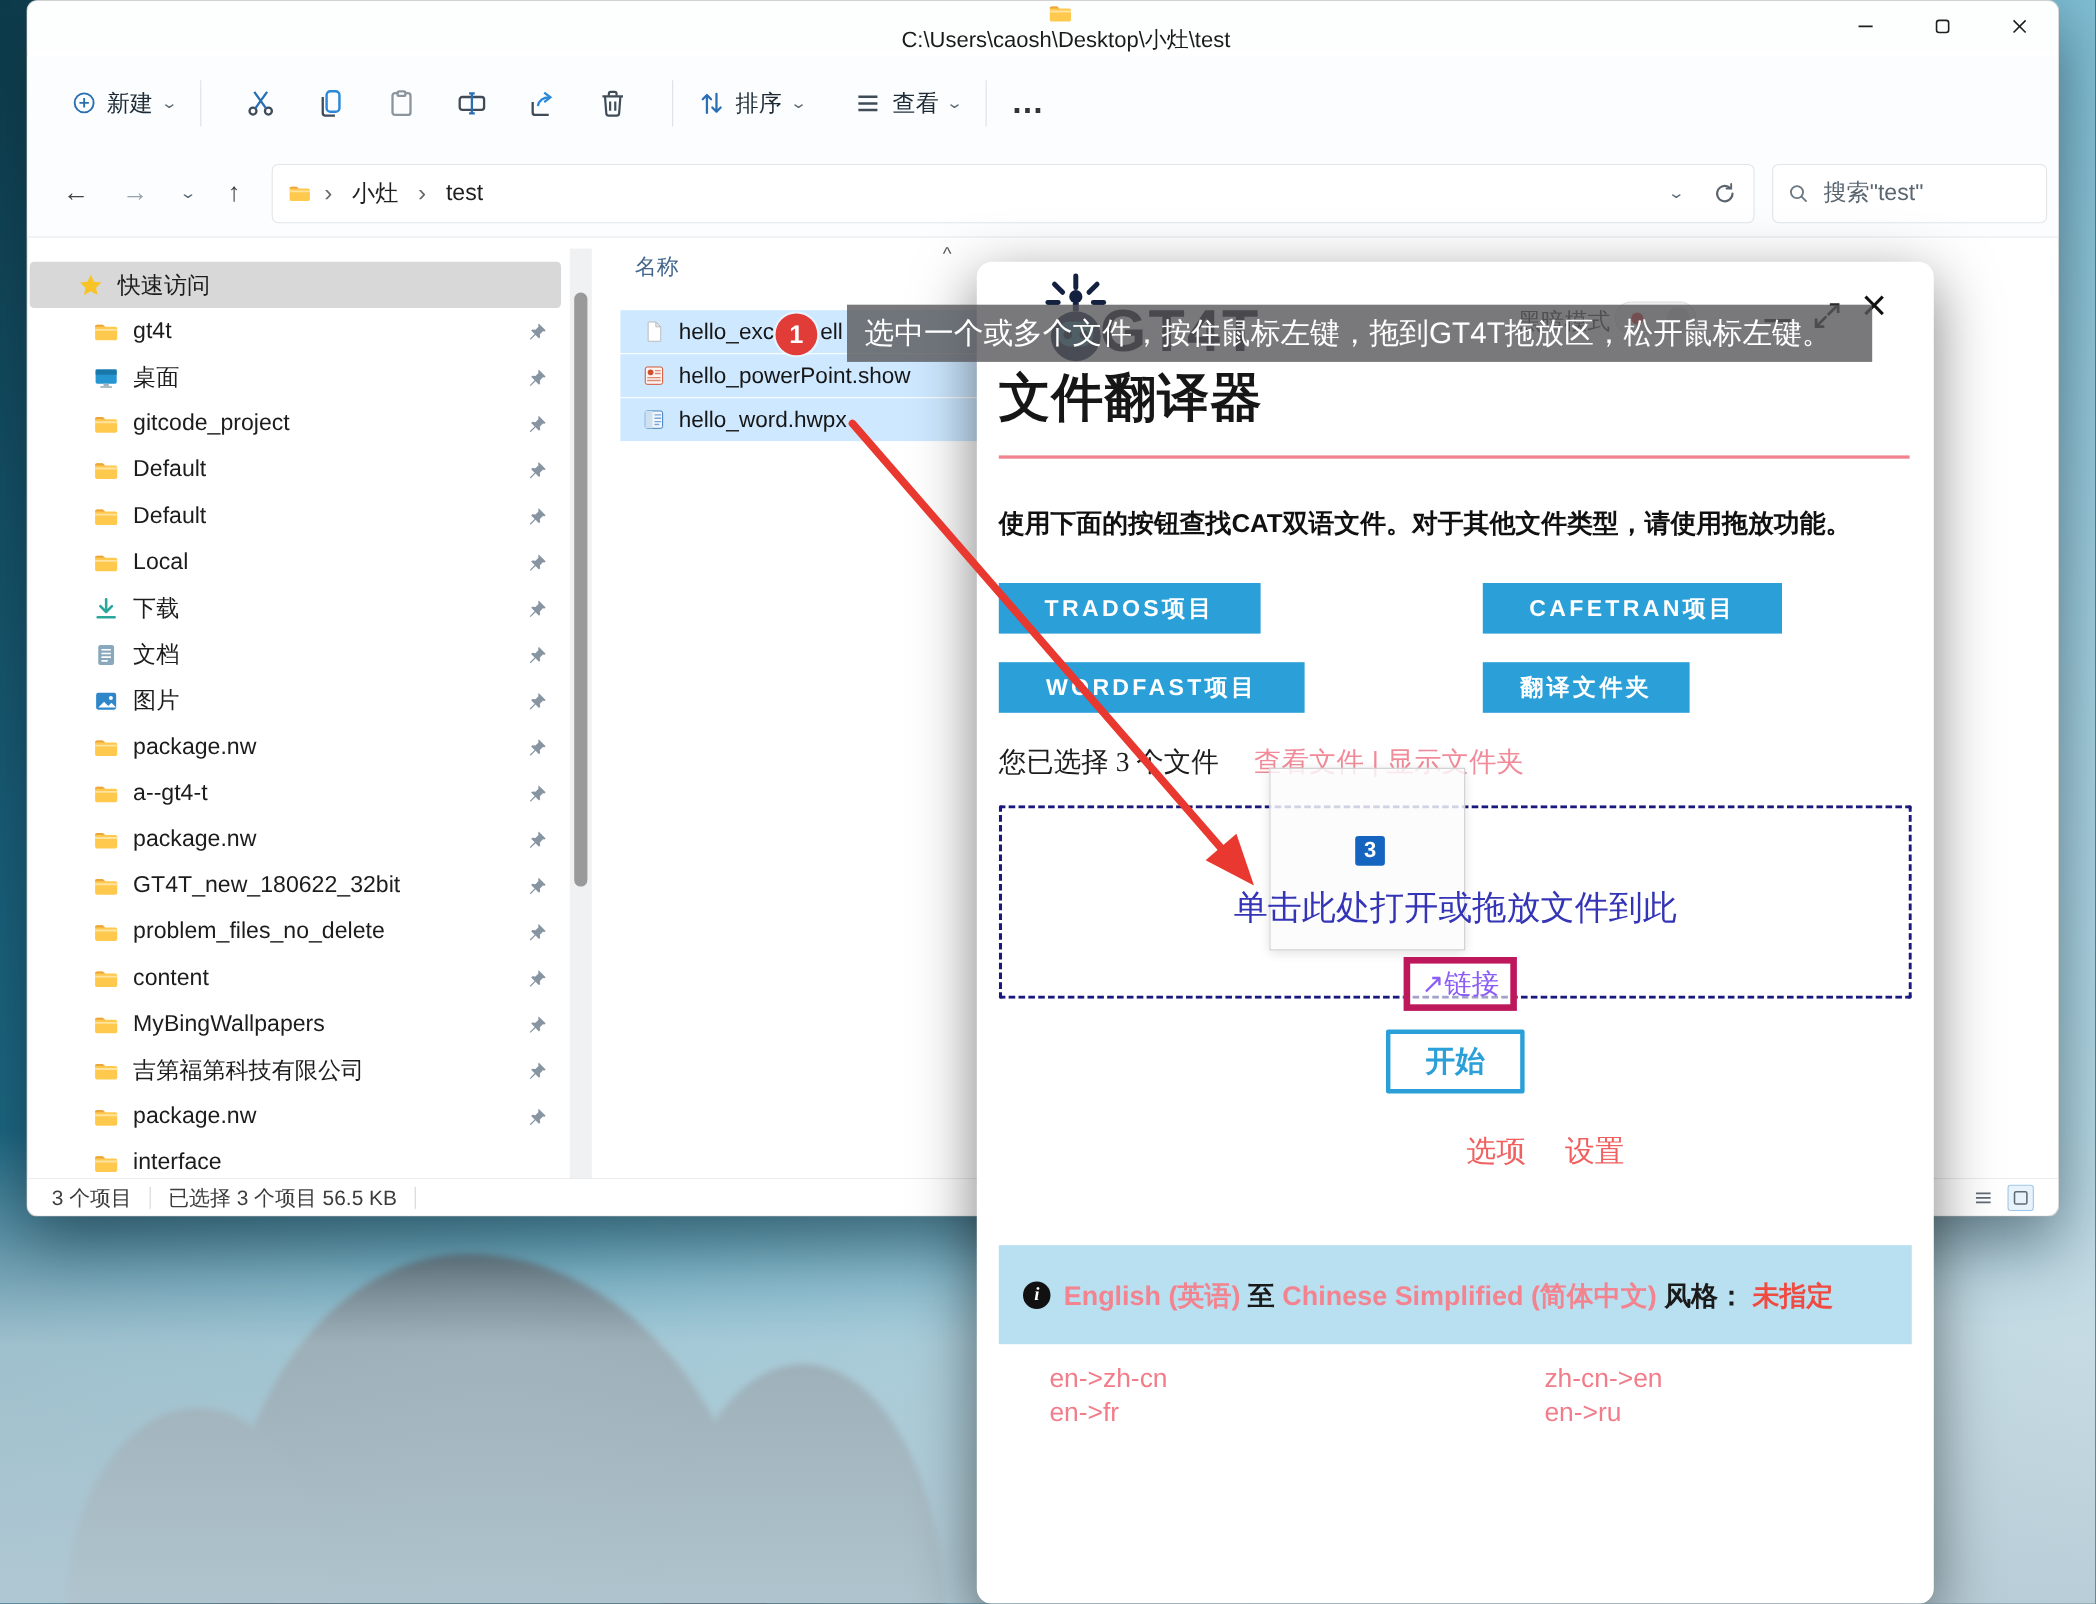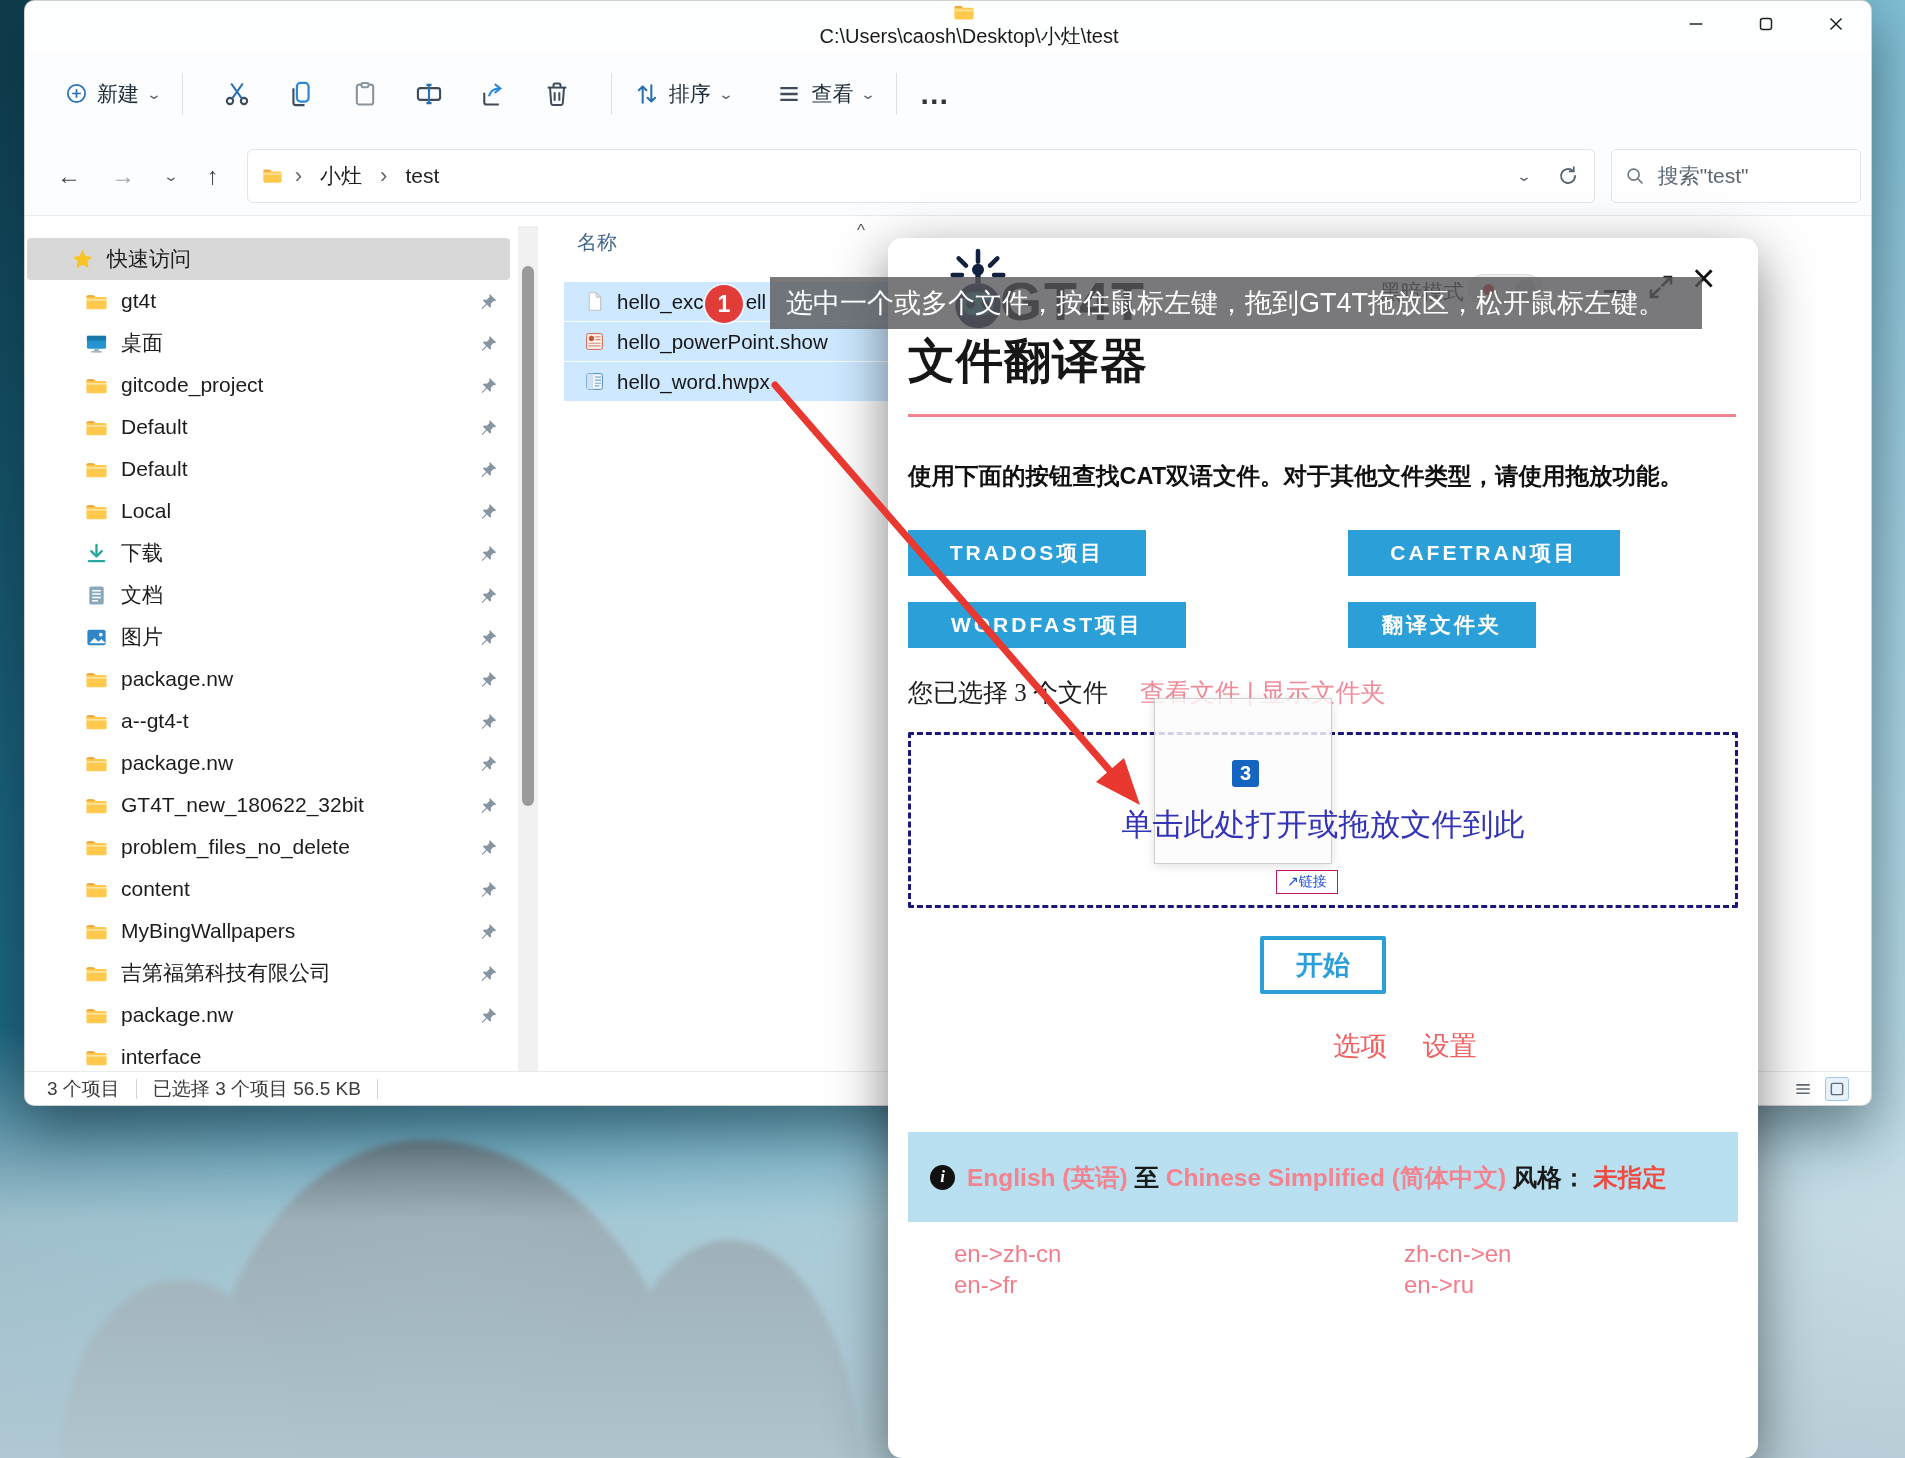--- a/index.html
+++ b/index.html
@@ -78,21 +78,21 @@
   .b-cafetran{left:460px;top:292px;width:272px;}
   .b-wordfast{left:20px;top:364px;width:278px;}
   .b-folder{left:460px;top:364px;width:188px;}
   .sel-row{position:absolute;left:20px;top:438px;font-size:25px;color:#1d1d1d;font-family:Liberation Serif, serif;}
   .sel-links{position:absolute;left:252px;top:438px;font-size:25px;color:#f28b99;}
   .sel-links .plink{color:#f28b99;text-decoration:none;}
   .dropzone{position:absolute;left:20px;top:494px;width:830px;height:176px;border:3px dashed #18187d;border-radius:2px;}
   .ghost{position:absolute;left:266px;top:460px;width:178px;height:166px;background:rgba(251,251,252,.82);border:1px solid #cfcfcf;box-shadow:0 2px 10px rgba(0,0,0,.12);z-index:2;}
   .badge3{position:absolute;left:344px;top:522px;width:27px;height:27px;background:#1565c0;color:#fff;font-weight:bold;font-size:20px;display:flex;align-items:center;justify-content:center;border-radius:3px;z-index:4;}
   .droptext{position:absolute;left:20px;top:566px;width:830px;text-align:center;font-size:31px;color:#3434b6;z-index:3;}
-  .dlg-link{position:absolute;left:388px;top:632px;border:1px solid #be185d;padding:2px 10px;font-size:14px;color:#1d4ed8;z-index:3;background:rgba(255,255,255,.6);}
+  .dlg-link{position:absolute;left:388px;top:632px;border:6px solid #be185d;padding:2px 10px;font-size:25px;color:#8b5cf6;z-index:3;background:rgba(255,255,255,.6);}
   .startbtn{position:absolute;left:372px;top:698px;width:126px;height:58px;background:#fff;border:4px solid #2a9fd8;color:#2a9fd8;font-size:27px;font-weight:bold;display:flex;align-items:center;justify-content:center;border-radius:2px;}
   .optrow{position:absolute;left:0;top:790px;width:1034px;text-align:center;font-size:27px;}
   .optrow span{color:#f06060;margin:0 14px;}
   .infobar{position:absolute;left:20px;top:894px;width:830px;height:90px;background:#b9e0f1;display:flex;align-items:center;padding:0 22px;}
   .info-ic{width:25px;height:25px;border-radius:50%;background:#111;color:#fff;font-size:17px;font-weight:bold;display:flex;align-items:center;justify-content:center;flex:0 0 auto;font-family:"Liberation Serif",serif;font-style:italic;}
   .infotext{font-size:24.5px;margin-left:12px;white-space:nowrap;font-weight:bold;}
   .infotext .pink{color:#f2838f;}
   .infotext .dark{color:#1a1a1a;}
   .infotext .red{color:#f04b42;}
   .langlink{position:absolute;font-size:24px;color:#f27d8a;}

